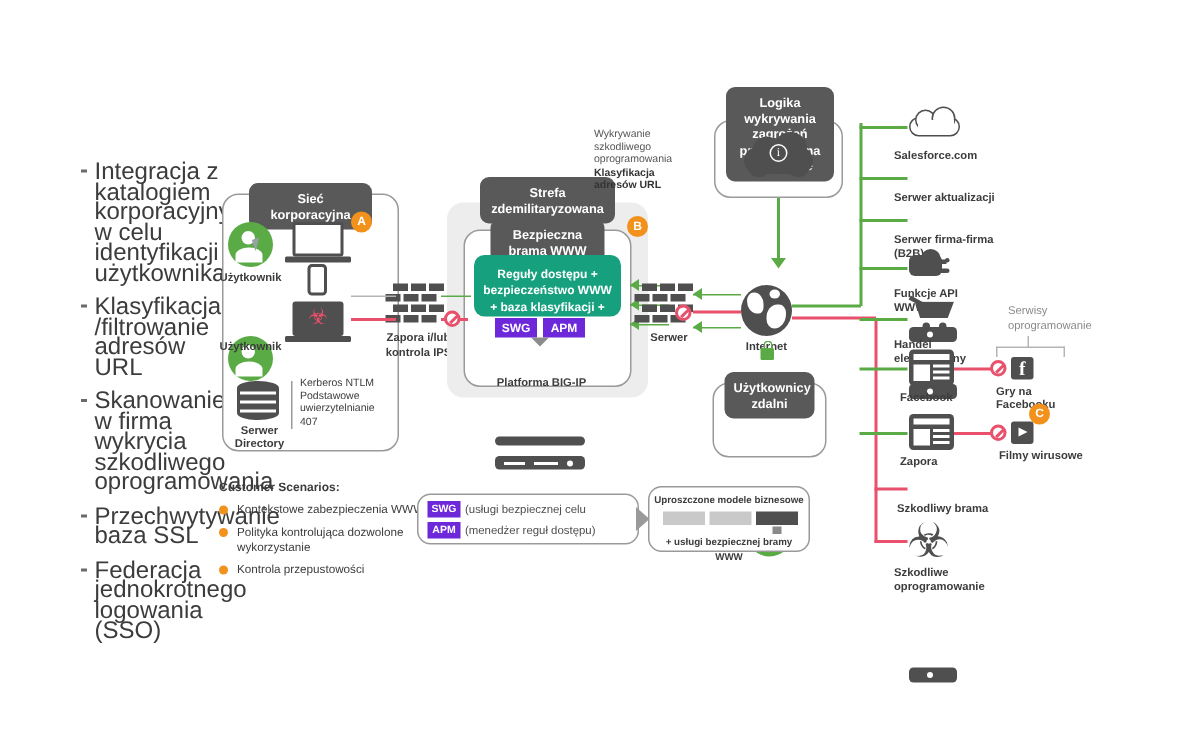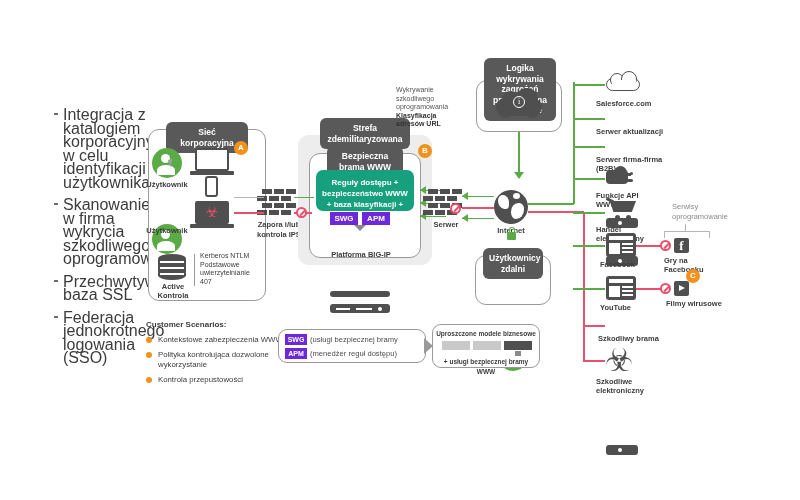--- a/index.html
+++ b/index.html
@@ -67,20 +67,21 @@
   .callout{border:1.2px solid #9a9a9a;border-radius:9px;background:#fff;box-sizing:border-box;}
 
   .cloudshape{background:#4f4f4f;}
 </style>
 </head>
 <body>
 
 <div class="abs" id="left-list">
   <ul>
     <li>Integracja z katalogiem korporacyjnym w celu identyfikacji użytkownika</li>
+    <li>Klasyfikacja /filtrowanie adresów URL</li>
     <li>Skanowanie w firma wykrycia szkodliwego oprogramowania</li>
     <li>Przechwytywanie baza SSL</li>
     <li>Federacja jednokrotnego logowania (SSO)</li>
   </ul>
 </div>
 
 <div class="abs panel" style="left:148px;top:129px;width:118px;height:172px;"></div>
 <div class="abs tag" style="left:166px;top:122px;width:82px;">Sieć korporacyjna</div>
 <div class="abs badge" style="left:234px;top:141px;width:14px;height:14px;line-height:14px;">A</div>
 
@@ -104,21 +105,21 @@
 
 <div class="abs laptop-screen" style="left:195px;top:201px;width:34px;height:23px;background:#4f4f4f;border-color:#4f4f4f;"></div>
 <div class="abs" style="left:205px;top:205px;width:14px;height:14px;color:#e8506b;font-size:15px;line-height:14px;text-align:center;">☣</div>
 <div class="abs laptop-base" style="left:190px;top:224px;width:44px;height:3.5px;"></div>
 
 <div class="abs db" style="left:158px;top:254px;width:28px;height:26px;">
   <div class="db-line" style="top:7px;"></div>
   <div class="db-line" style="top:13px;"></div>
   <div class="db-line" style="top:19px;"></div>
 </div>
-<div class="abs lbl" style="left:152px;top:282px;width:42px;">Active Kontrola</div>
+<div class="abs lbl" style="left:152px;top:282px;width:42px;">Serwer Directory</div>
 <div class="abs" style="left:194px;top:254px;width:1.4px;height:32px;background:#9a9a9a;"></div>
 <div class="abs" style="left:200px;top:252px;width:62px;font-size:7px;line-height:8.5px;color:#3c3c3c;">
   <span>Kerberos NTLM Podstawowe uwierzytelnianie 407</span>
 </div>
 
 <div class="abs" style="left:262px;top:189px;width:34px;height:26px;">
   <div class="abs" style="left:0;top:0;width:10px;height:5px;background:#4f4f4f;"></div>
   <div class="abs" style="left:12px;top:0;width:10px;height:5px;background:#4f4f4f;"></div>
   <div class="abs" style="left:24px;top:0;width:10px;height:5px;background:#4f4f4f;"></div>
   <div class="abs" style="left:-5px;top:7px;width:10px;height:5px;background:#4f4f4f;"></div>
@@ -288,21 +289,21 @@
 <div class="abs lbl" style="left:664px;top:256px;width:60px;text-align:left;">Gry na Facebooku</div>
 
 <div class="abs ln" style="left:573px;top:288px;width:32px;height:1.5px;"></div>
 <div class="abs" style="left:606px;top:276px;width:30px;height:24px;background:#4f4f4f;border-radius:3px;">
   <div class="abs" style="left:3px;top:3px;width:24px;height:4px;background:#fff;"></div>
   <div class="abs" style="left:3px;top:10px;width:11px;height:11px;background:#fff;"></div>
   <div class="abs" style="left:16px;top:10px;width:11px;height:2px;background:#fff;"></div>
   <div class="abs" style="left:16px;top:14px;width:11px;height:2px;background:#fff;"></div>
   <div class="abs" style="left:16px;top:18px;width:11px;height:2px;background:#fff;"></div>
 </div>
-<div class="abs lbl" style="left:600px;top:303px;width:44px;text-align:left;">YouTube</div>
+<div class="abs lbl" style="left:600px;top:303px;width:44px;text-align:left;">Zapora</div>
 <div class="abs ln-red" style="left:636px;top:288px;width:28px;height:1.6px;"></div>
 <div class="noentry" style="left:660px;top:283px;"></div>
 <div class="abs" style="left:674px;top:281px;width:15px;height:15px;background:#4f4f4f;border-radius:2px;">
   <div class="abs" style="left:5px;top:4px;width:0;height:0;border-left:6px solid #fff;border-top:3.5px solid transparent;border-bottom:3.5px solid transparent;"></div>
 </div>
 <div class="abs badge" style="left:686px;top:269px;width:14px;height:14px;line-height:14px;">C</div>
 <div class="abs lbl" style="left:666px;top:299px;width:60px;text-align:left;">Filmy wirusowe</div>
 
 <div class="abs" style="left:664px;top:231px;width:44px;height:6px;border:1.2px solid #b5b5b5;border-bottom:none;"></div>
 <div class="abs" style="left:685px;top:224px;width:1.2px;height:8px;background:#b5b5b5;"></div>
@@ -310,36 +311,36 @@
 
 <div class="abs ln-red" style="left:583px;top:325px;width:22px;height:1.6px;"></div>
 <div class="abs srv" style="left:606px;top:320px;width:32px;height:10px;">
   <div class="dot" style="left:12px;top:3px;width:4px;height:4px;"></div>
 </div>
 <div class="abs lbl" style="left:598px;top:334px;width:66px;text-align:left;">Szkodliwy brama</div>
 
 <div class="abs ln-red" style="left:583px;top:360px;width:22px;height:1.6px;"></div>
 <div class="abs" style="left:603px;top:345px;width:32px;height:30px;color:#4f4f4f;font-size:32px;line-height:30px;text-align:center;">☣</div>
 <div class="abs lbl" style="left:596px;top:377px;width:66px;text-align:left;">
-  <span>Szkodliwe elektroniczny</span>
+  <span>Szkodliwe oprogramowanie</span>
 </div>
 
 <div class="abs" id="scen">
   <div class="hd">Customer Scenarios:</div>
   <ul>
     <li>Kontekstowe zabezpieczenia WWW</li>
     <li>Polityka kontrolująca dozwolone wykorzystanie</li>
     <li>Kontrola przepustowości</li>
   </ul>
 </div>
 
 <div class="abs callout" style="left:278px;top:329px;width:148px;height:34px;"></div>
 <div class="abs pill" style="left:285px;top:334px;width:22px;height:11px;line-height:11px;font-size:7px;">SWG</div>
 <div class="abs pill" style="left:285px;top:348px;width:22px;height:11px;line-height:11px;font-size:7px;">APM</div>
-<div class="abs" style="left:310px;top:334px;width:116px;font-size:7.6px;line-height:11px;">(usługi bezpiecznej bramy</div>
+<div class="abs" style="left:310px;top:334px;width:116px;font-size:7.6px;line-height:11px;">(usługi bezpiecznej celu</div>
 <div class="abs" style="left:310px;top:348px;width:116px;font-size:7.6px;line-height:11px;">(menedżer reguł dostępu)</div>
 <div class="abs" style="left:424px;top:338px;width:0;height:0;border-top:8px solid transparent;border-bottom:8px solid transparent;border-left:9px solid #9a9a9a;"></div>
 
 <div class="abs callout" style="left:432px;top:324px;width:108px;height:44px;"></div>
 <div class="abs lbl-n" style="left:436px;top:329px;width:100px;font-weight:bold;font-size:6.5px;">Uproszczone modele biznesowe</div>
 <div class="abs" style="left:442px;top:341px;width:28px;height:9px;background:#c9c9c9;"></div>
 <div class="abs" style="left:473px;top:341px;width:28px;height:9px;background:#c9c9c9;"></div>
 <div class="abs" style="left:504px;top:341px;width:28px;height:9px;background:#4f4f4f;"></div>
 <div class="abs" style="left:515px;top:351px;width:6px;height:5px;background:#8a8a8a;"></div>
 <div class="abs lbl-n" style="left:436px;top:357px;width:100px;font-weight:bold;font-size:6.5px;">+ usługi bezpiecznej bramy WWW</div>

